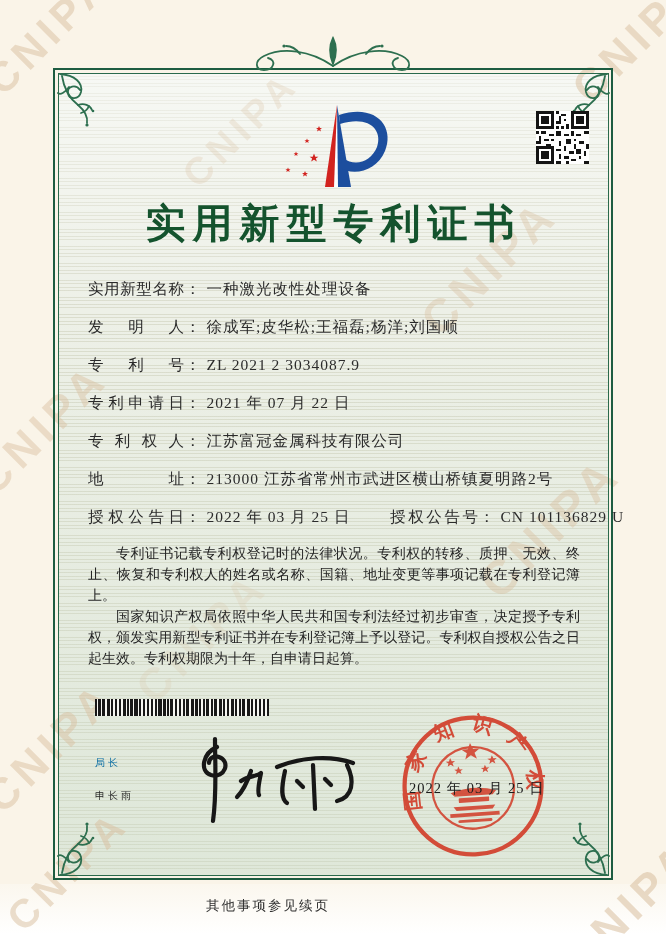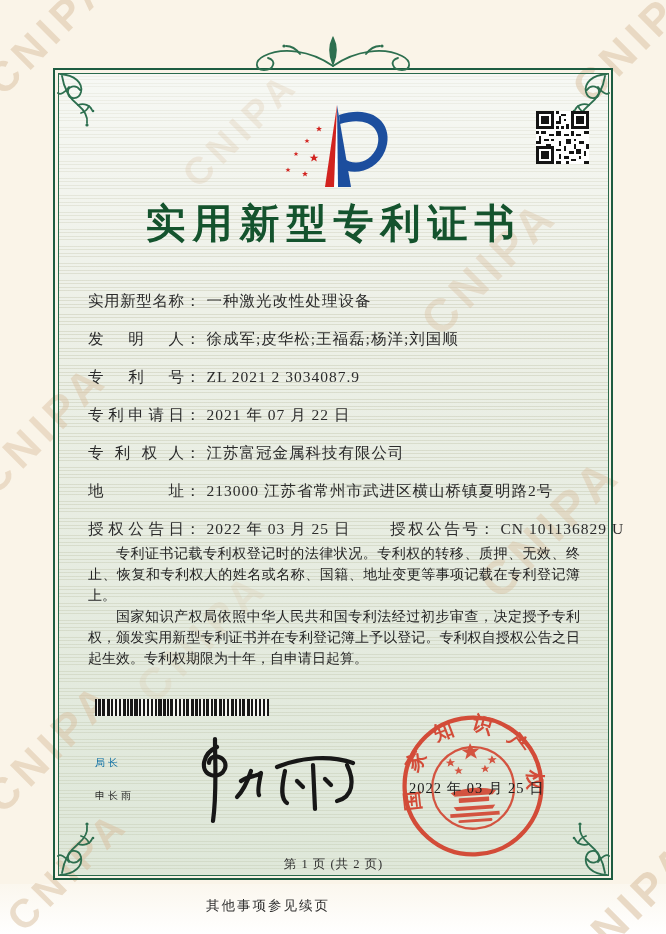--- a/index.html
+++ b/index.html
@@ -23,21 +23,21 @@
       font-weight:bold;letter-spacing:6px;transform:rotate(-45deg);transform-origin:center;
       pointer-events:none;white-space:nowrap;}
   
   .cert-no{position:absolute;left:86px;top:110px;font-size:14px;letter-spacing:2.5px;color:#4d4d4d;}
   .qr{position:absolute;left:536px;top:111px;width:53px;height:53px;}
   .logo{position:absolute;left:273px;top:101px;width:124px;height:88px;}
   .doc-title{position:absolute;left:53px;top:196px;width:561px;text-align:center;
     font-size:40px;font-weight:bold;color:#14532d;letter-spacing:7px;}
   
   .frow{position:absolute;left:88px;width:500px;font-size:15.5px;color:#2b2b2b;white-space:nowrap;}
-  .flabel{display:inline-block;width:96px;text-align:justify;text-align-last:justify;color:#2b2b2b;margin-top:12px;}
+  .flabel{display:inline-block;width:96px;text-align:justify;text-align-last:justify;color:#2b2b2b;}
   .colon{margin-left:1px;}
   .fvalue{margin-left:6px;letter-spacing:1px;}
   .pair2{position:absolute;left:302px;top:0;}
   .pair2 .flabel{width:88px;}
   
   .body-text{position:absolute;left:88px;top:543px;width:492px;font-size:14px;
     line-height:21px;color:#242424;text-align:justify;}
   .body-text p{margin:0;text-indent:2em;}
   
   .barcode{position:absolute;left:95px;top:699px;width:174px;height:17px;
@@ -251,16 +251,15 @@
       <use href="#st" transform="translate(94,63) scale(.45)"></use>
       <path d="M56,86 Q80,78 104,86 L100,90 L60,90 Z"></path>
       <rect x="64" y="92" width="32" height="5" rx="1"></rect>
       <path d="M58,101 L102,101 L99,105 L61,105 Z"></path>
       <rect x="54" y="108" width="52" height="4"></rect>
       <rect x="62" y="115" width="36" height="3" rx="1.5"></rect>
     </g>
   </svg>
   <div class="seal-date">2022 年 03 月 25 日</div>
 
-  <div class="page-info">第 1 页 (共 2 页)</div>
   <div class="note">其他事项参见续页</div>
 
 </div>
 
 </body></html>

